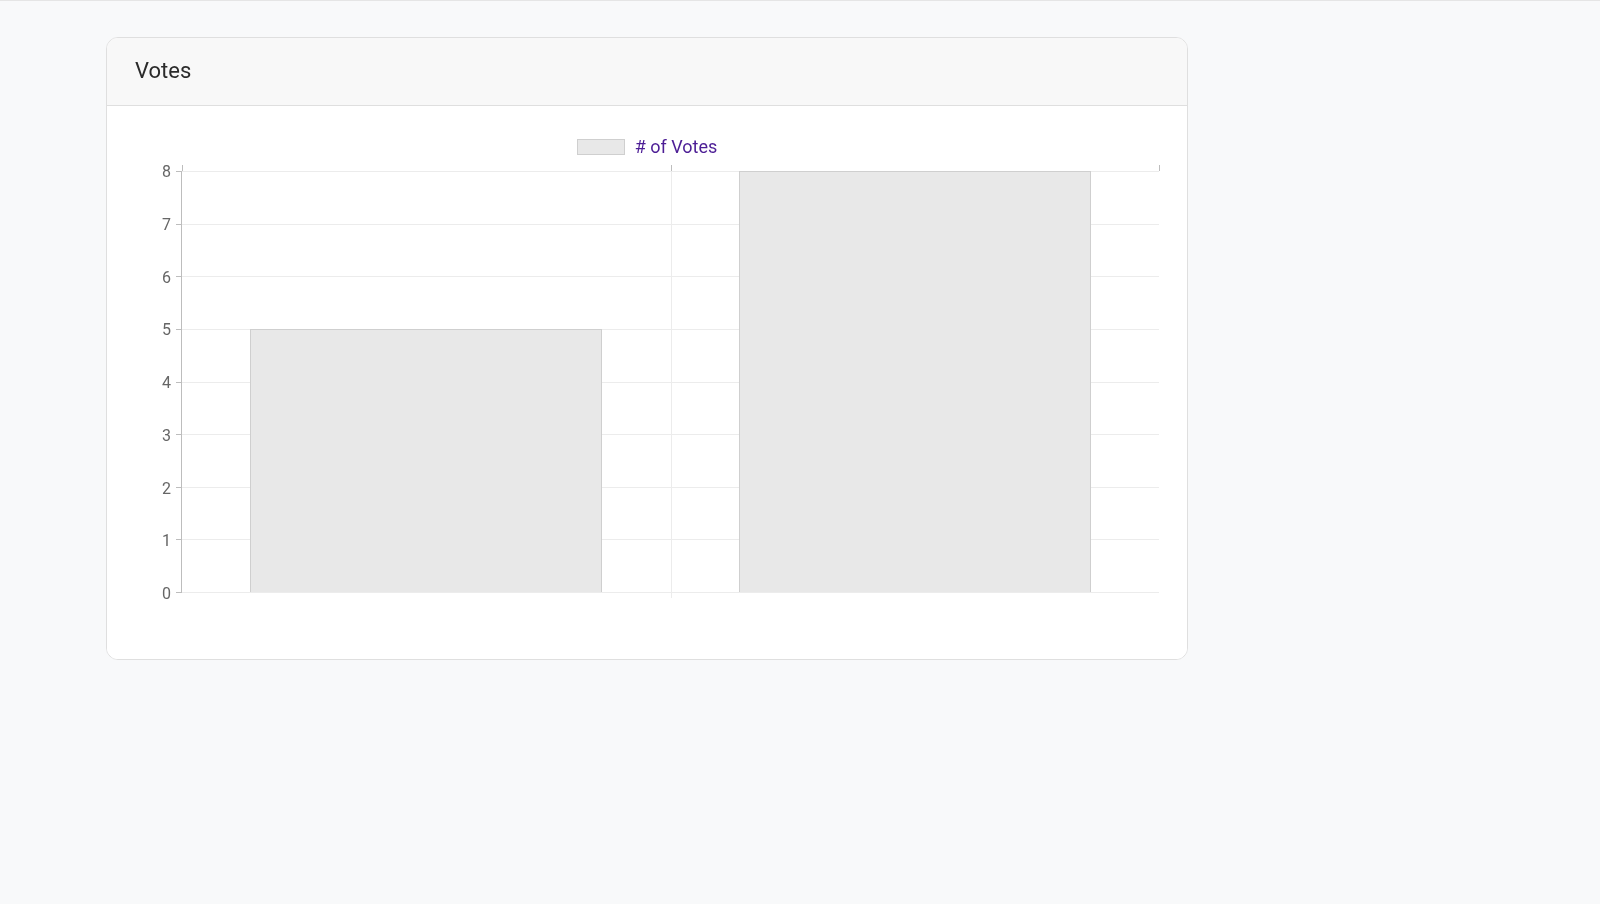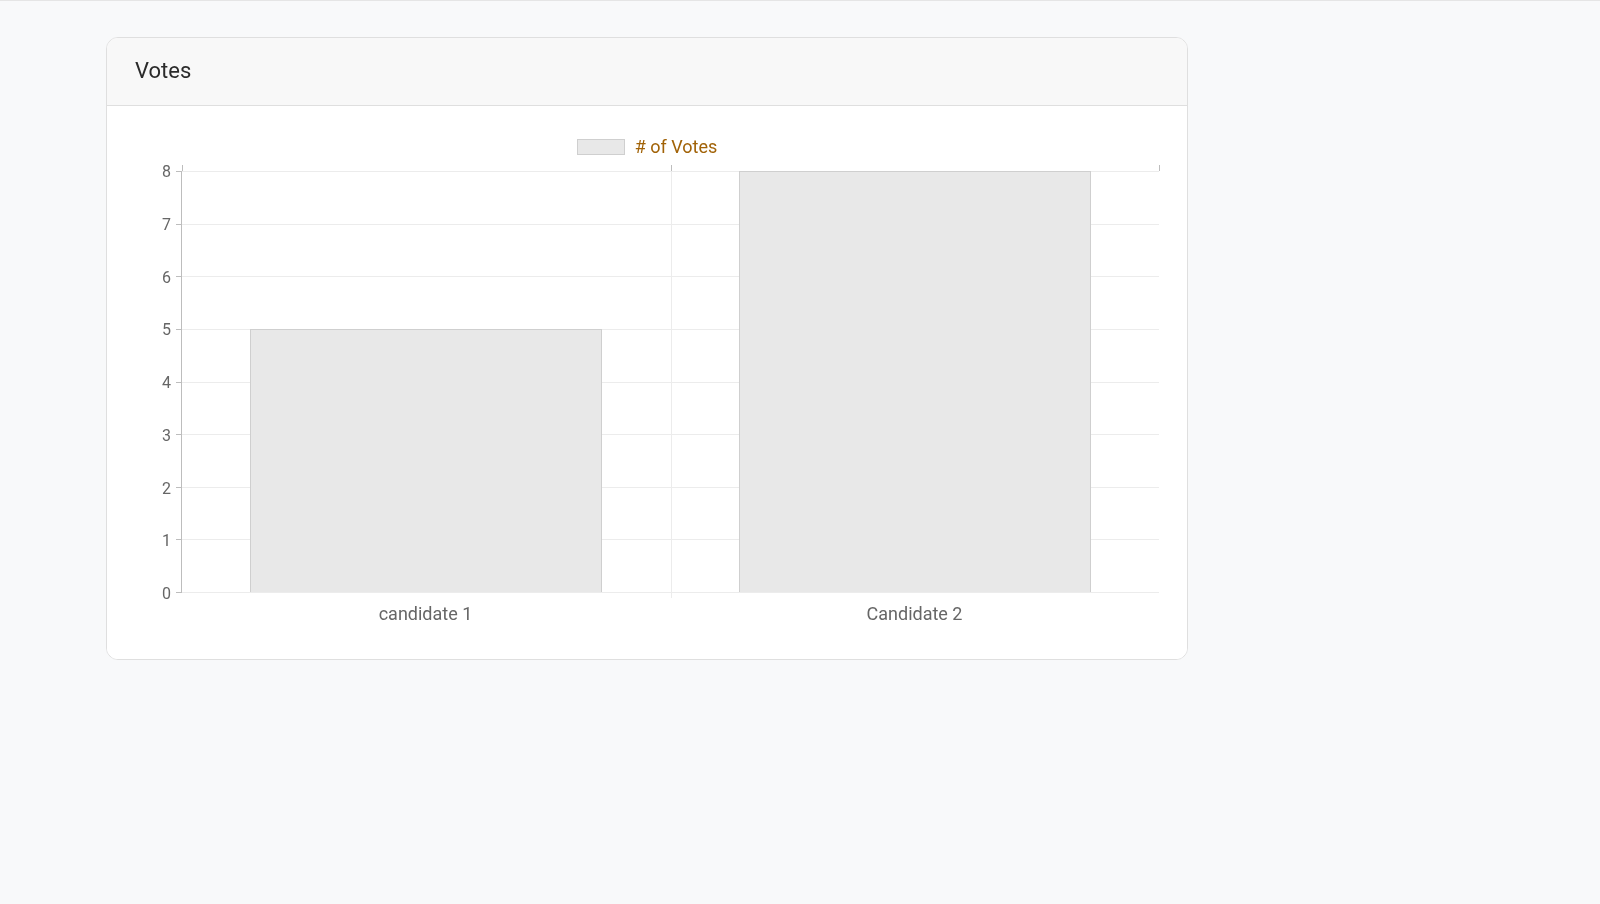--- a/index.html
+++ b/index.html
@@ -49,21 +49,21 @@
       margin-bottom: 14px;
     }
     .legend-swatch {
       width: 48px;
       height: 16px;
       background: #e8e8e8;
       border: 1px solid #cfcfcf;
     }
     .legend-label {
       font-size: 18px;
-      color: #a16207;
+      color: #4c1d95;
     }
     .chart-area {
       position: relative;
       height: 460px;
       width: 100%;
     }
     .y-axis {
       position: absolute;
       left: 0;
       top: 0;
@@ -183,20 +183,16 @@
             <div class="y-tick-mark" style="top: 12.5%;"></div>
             <div class="y-tick-line" style="top: 0%;"></div>
             <div class="y-tick-mark" style="top: 0%;"></div>
             <div class="grid-vline" style="left: 50%;"></div>
             <div class="bar" style="left: 7%; width: 36%; height: 62.5%;"></div>
             <div class="bar" style="left: 57%; width: 36%; height: 100%;"></div>
             <div class="x-tick-mark" style="left: 0%;"></div>
             <div class="x-tick-mark" style="left: 50%;"></div>
             <div class="x-tick-mark" style="left: 100%;"></div>
           </div>
-        <div class="x-axis" id="x-axis">
-            <div class="x-label" style="left: 25%;">candidate 1</div>
-            <div class="x-label" style="left: 75%;">Candidate 2</div>
-          </div>
       </div>
     </div>
   </div>
 </div>
 
 </body></html>

